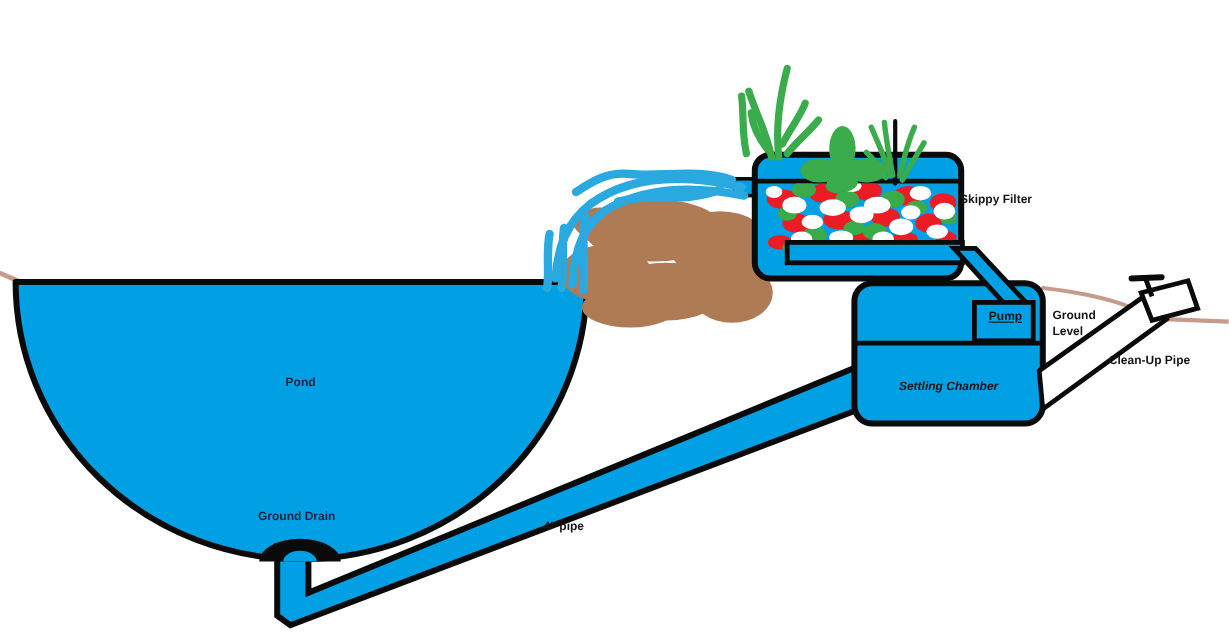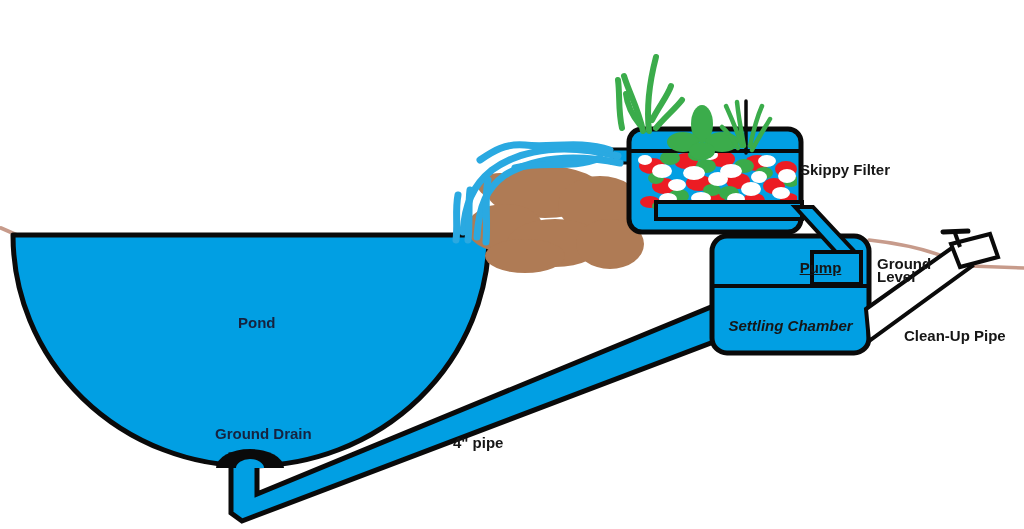--- a/index.html
+++ b/index.html
@@ -1,19 +1,19 @@
 <!DOCTYPE html>
 <html style="--c-background: #FFFFFF; --c-water: #019FE3; --c-waterfall: #2AA9E1; --c-outline: #0A0A0A; --c-rocks: #AF7B55; --c-ground: #C79B8B; --c-media_red: #EC1C24; --c-media_green: #3AAB4A; --c-media_white: #FFFFFF; --c-plants: #3BAC4B;"><head>
 <meta charset="utf-8">
 <style>
   html,body{margin:0;padding:0;background:#fff;}
   #stage{position:relative;width:1024px;height:529px;background:var(--c-background,#fff);overflow:hidden;
          font-family:"Liberation Sans", sans-serif;}
   #scene{position:absolute;left:0;top:0;}
-  .lbl{position:absolute;font-size:15px;font-weight:bold;color:#161616;white-space:nowrap;}
+  .lbl{position:absolute;font-size:10px;font-weight:bold;color:#161616;white-space:nowrap;}
   .lbl-blue{color:#16233f;}
   .f-water{fill:var(--c-water,#019FE3);}
   .s-out{stroke:var(--c-outline,#0a0a0a);}
   .f-black{fill:var(--c-outline,#0a0a0a);}
   .f-white{fill:var(--c-media_white,#ffffff);}
   .f-rock{fill:var(--c-rocks,#AF7B55);}
   .s-ground{stroke:var(--c-ground,#C79B8B);}
   .f-red{fill:var(--c-media_red,#EC1C24);}
   .f-green{fill:var(--c-media_green,#3AAB4A);}
   .f-plant{fill:var(--c-plants,#3BAC4B);}
@@ -173,22 +173,22 @@
         <path d="M955,233 L960,247" class="s-out" stroke-width="4" fill="none"></path>
       </g>
     </g>
   </svg>
 
   <div style="position:absolute;left:0;top:0;width:1024px;height:529px;">
     <div class="lbl lbl-blue" style="left:238px;top:314px;">Pond</div>
     <div class="lbl lbl-blue" style="left:215px;top:425px;">Ground Drain</div>
     <div class="lbl" style="left:453px;top:434px;">4" pipe</div>
     <div class="lbl" style="left:800px;top:161px;">Skippy Filter</div>
-    <div class="lbl" style="left:796px;top:259px;width:49px;text-align:center;text-decoration:underline;">Pump</div>
+    <div class="lbl" style="left:824px;top:259px;width:49px;text-decoration:underline;">Pump</div>
     <div class="lbl" style="left:712px;top:317px;width:157px;text-align:center;font-style:italic;">Settling Chamber</div>
     <div style="position:absolute;left:877px;top:257px;line-height:13px;">
       <div class="lbl" style="position:static;">Ground</div>
       <div class="lbl" style="position:static;">Level</div>
     </div>
-    <div class="lbl" style="left:904px;top:295px;margin-top:32px;">Clean-Up Pipe</div>
+    <div class="lbl" style="left:924px;top:295px;">Clean-Up Pipe</div>
   </div>
 
 </div>
 
 </body></html>

